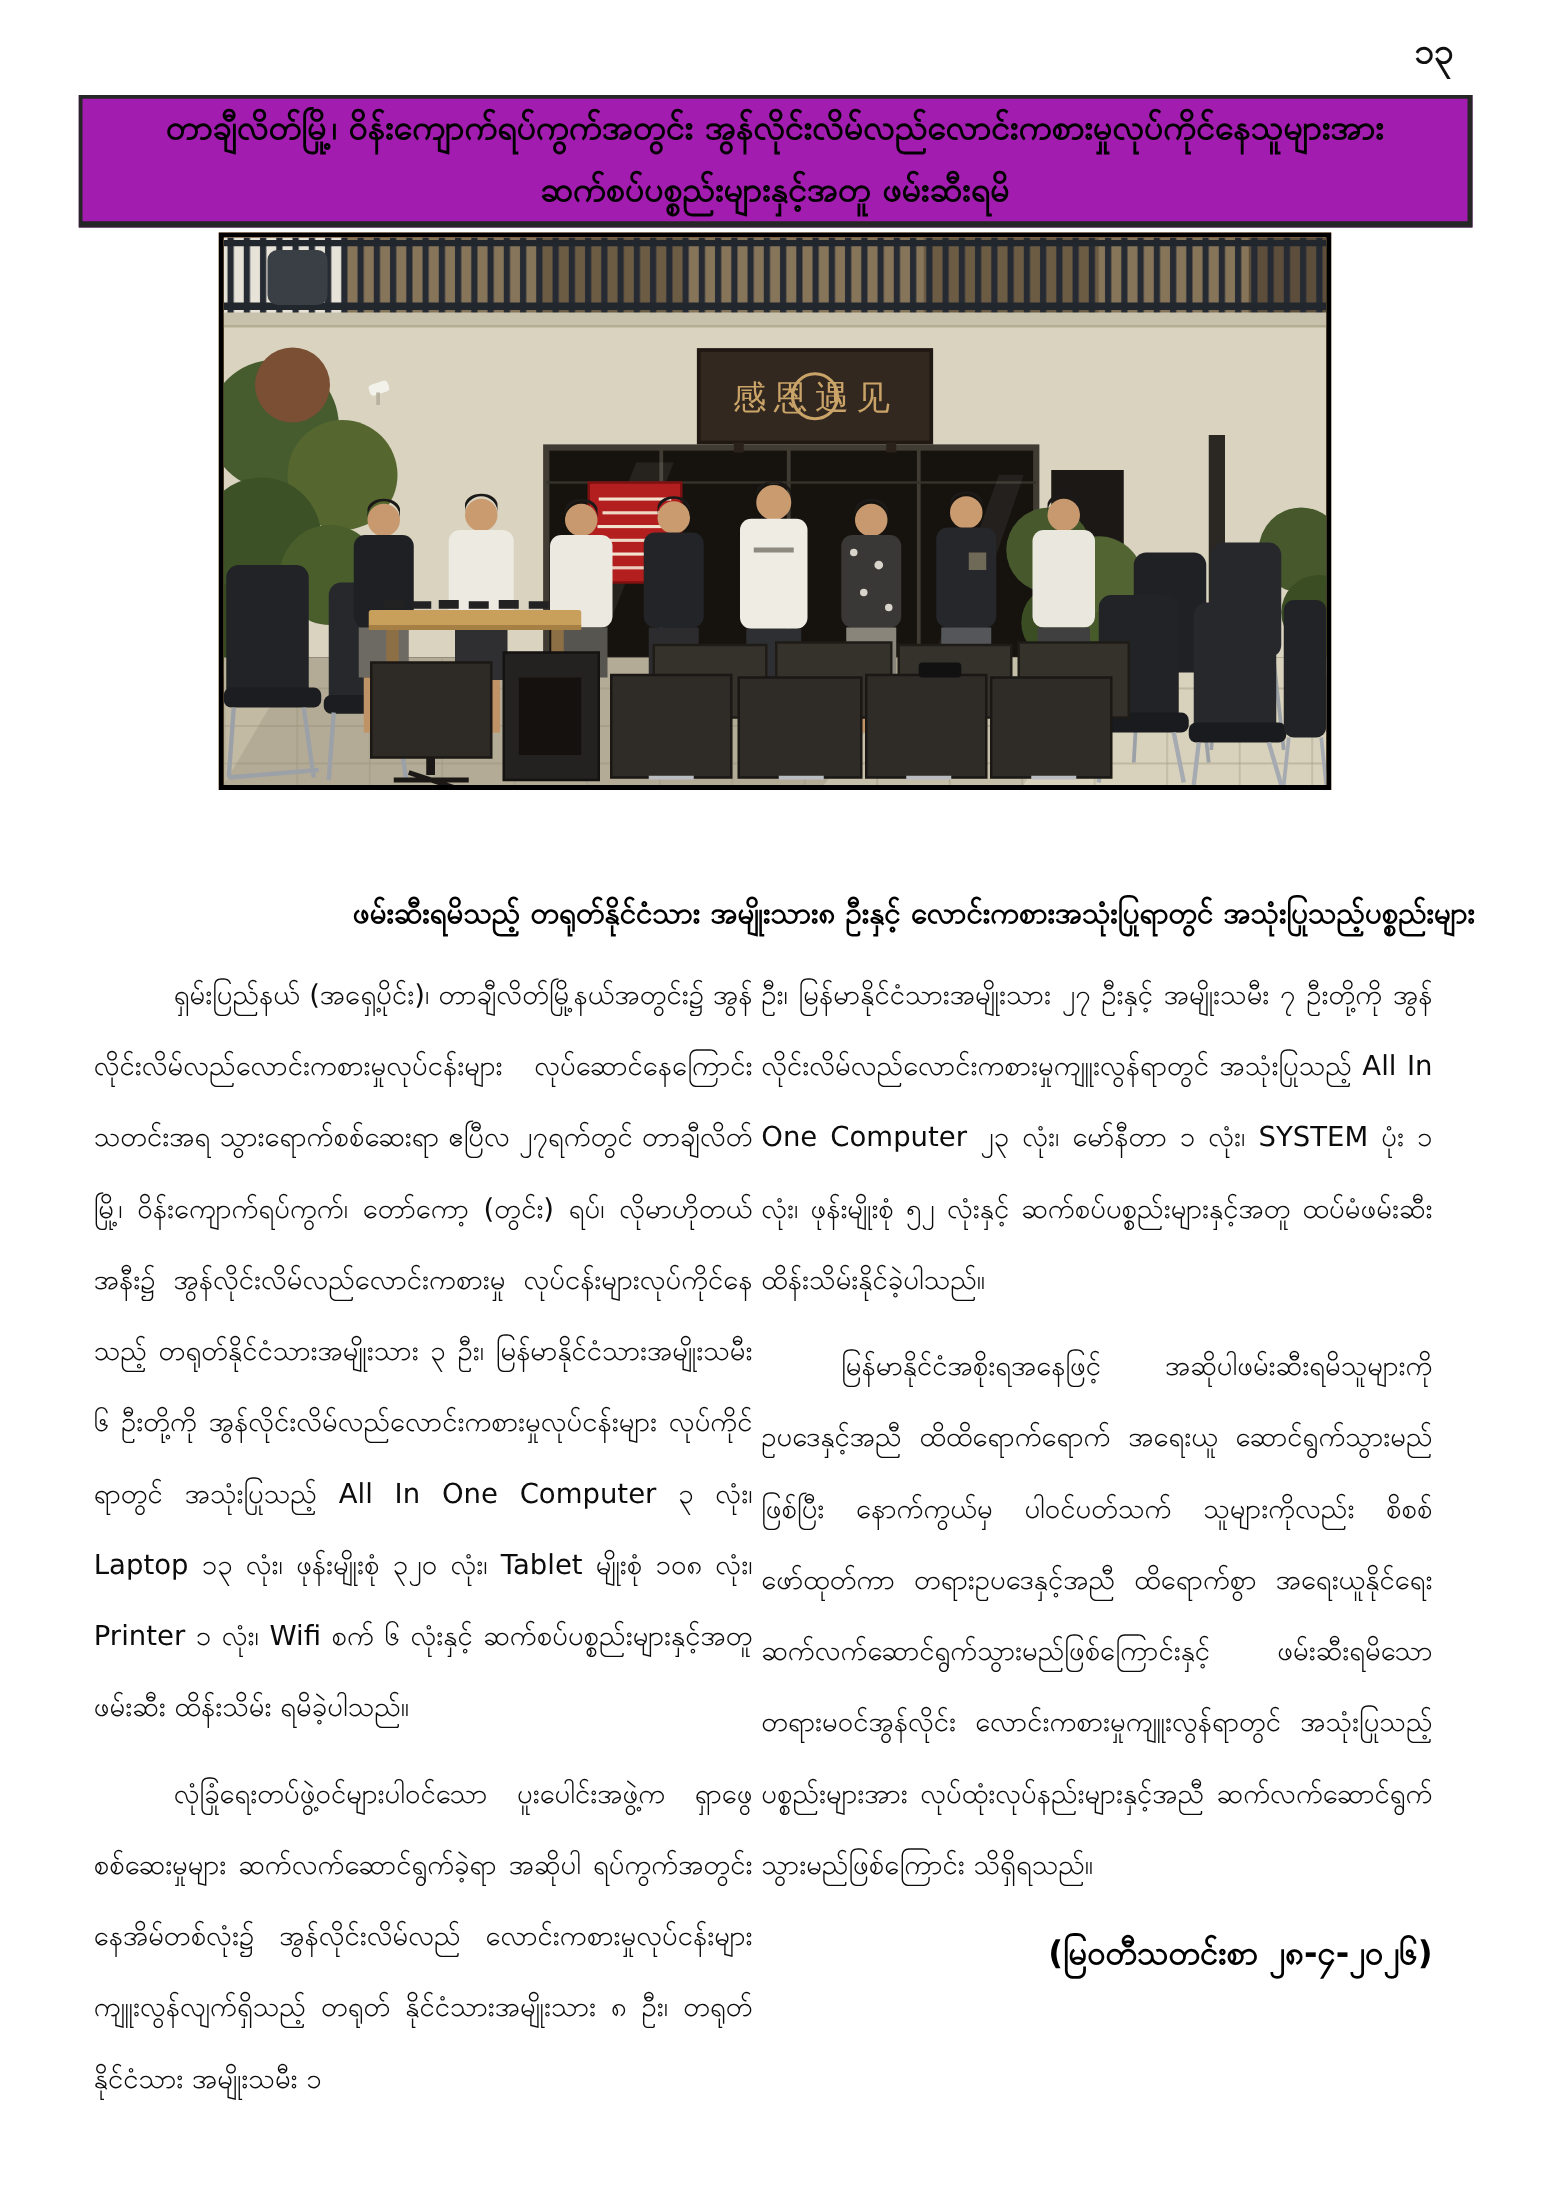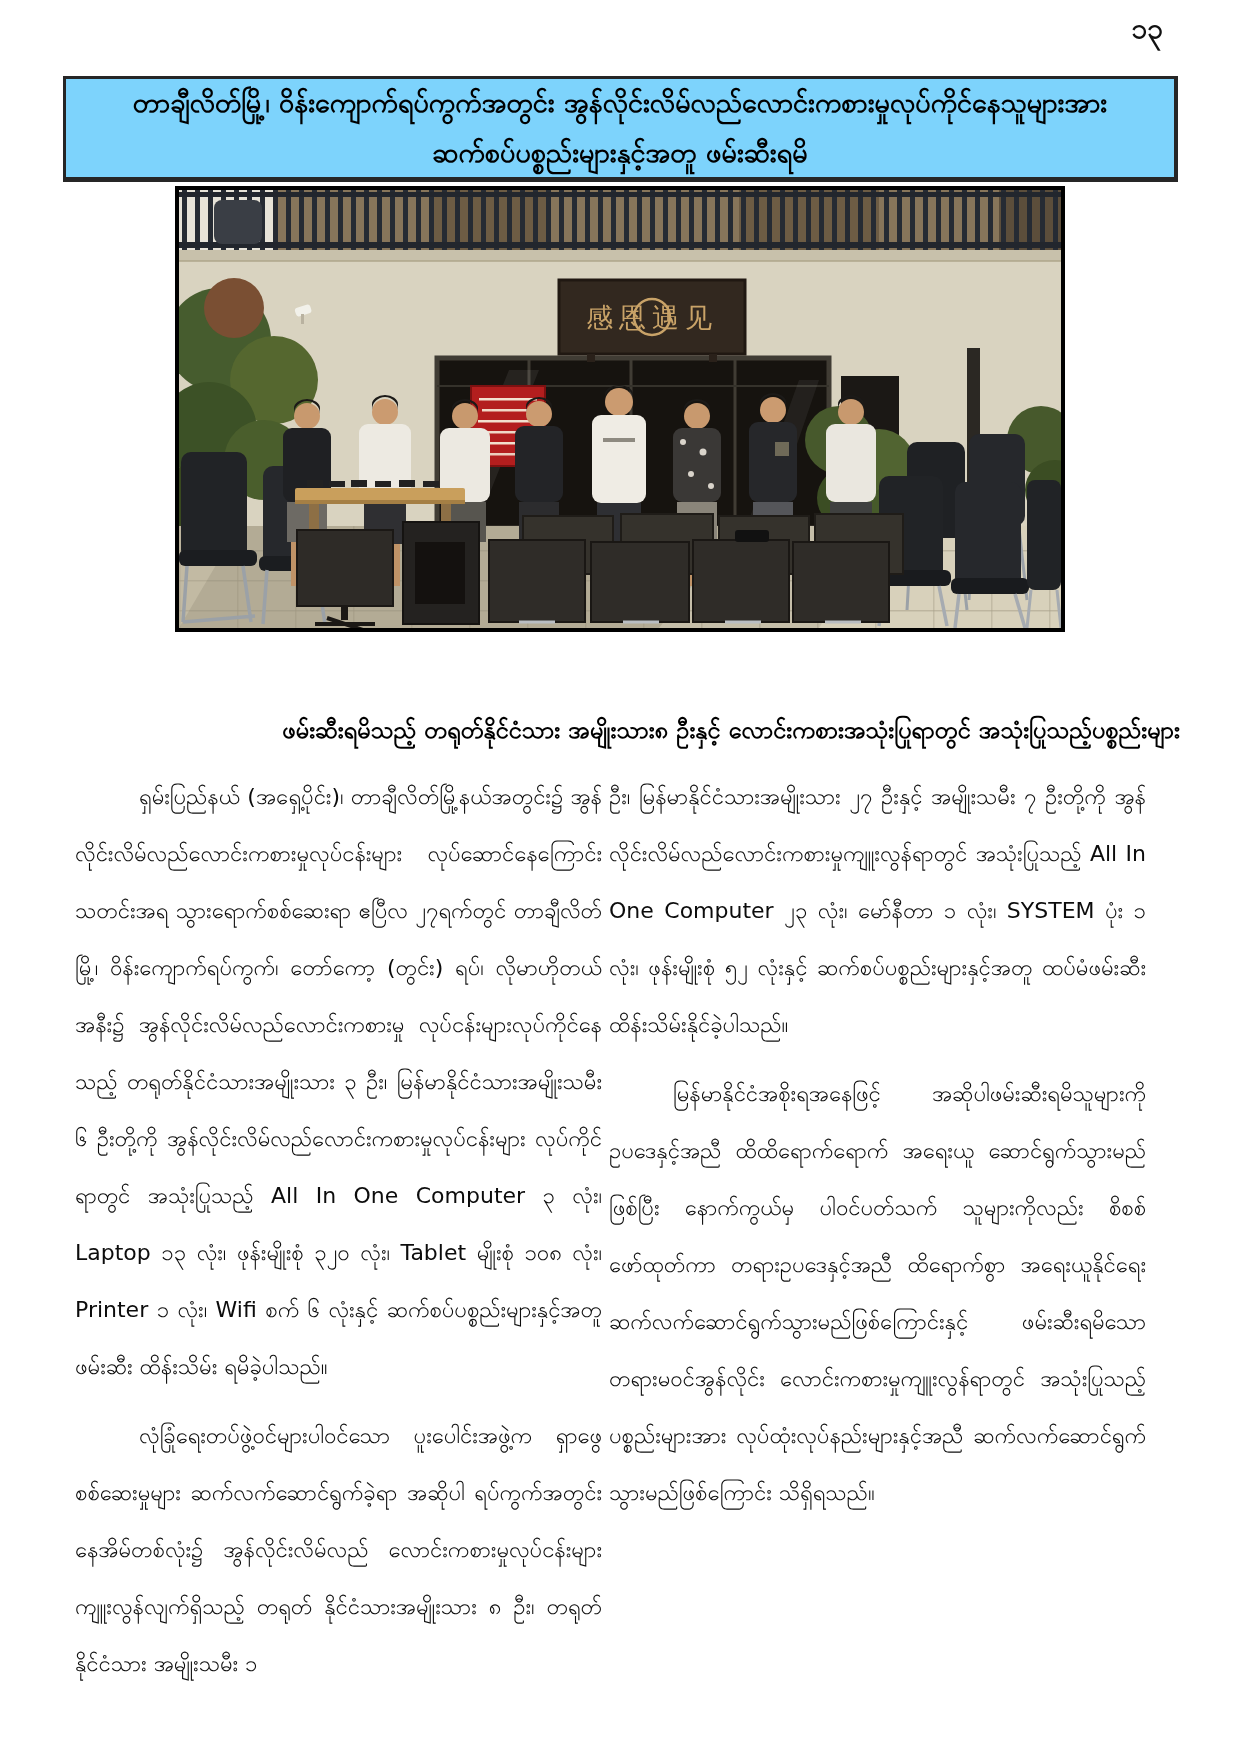--- a/index.html
+++ b/index.html
@@ -2,21 +2,21 @@
 <html><head>
 <meta charset="utf-8">
 <style>
   html,body{margin:0;padding:0;}
   body{
     width:1241px;height:1755px;background:#ffffff;position:relative;
     font-family:"DejaVu Sans","Liberation Sans",sans-serif;color:#0d0d0d;
     overflow:hidden;
   }
   .page-number{
-    position:absolute;top:10px;right:78px;font-size:28px;font-weight:bold;color:#111;
+    position:absolute;top:22px;right:78px;font-size:28px;font-weight:bold;color:#111;
   }
   .headline-box{
     position:absolute;left:63px;top:76px;width:1115px;height:106px;
     box-sizing:border-box;border:3px solid #262626;border-bottom-width:5px;border-right-width:4px;
     display:flex;align-items:center;justify-content:center;text-align:center;
     padding:4px 26px;
   }
   .headline-box .headline-text{
     font-size:27px;font-weight:bold;line-height:1.85;color:#000;
   }
@@ -42,21 +42,21 @@
   .col p + p{margin-top:12px;}
   .attribution{
     margin-top:14px;text-align:right;font-weight:bold;font-size:26px;line-height:57px;color:#000;
   }
 </style>
 </head>
 <body>
 
 <div class="page-number">၁၃</div>
 
-<div class="headline-box" style="background:#7dd3fc;">
+<div class="headline-box" style="background:#a21caf;">
   <div class="headline-text">တာချီလိတ်မြို့၊ ဝိန်းကျောက်ရပ်ကွက်အတွင်း အွန်လိုင်းလိမ်လည်လောင်းကစားမှုလုပ်ကိုင်နေသူများအား ဆက်စပ်ပစ္စည်းများနှင့်အတူ ဖမ်းဆီးရမိ</div>
 </div>
 
 <div class="photo-frame">
   <svg viewBox="0 0 882 438" preserveAspectRatio="none">
     <defs>
       <pattern id="railing" width="13" height="64" patternUnits="userSpaceOnUse">
         <rect width="13" height="64" fill="none"></rect>
         <rect x="3" width="5" height="64" fill="#262b33"></rect>
       </pattern>
@@ -318,14 +318,15 @@
 <div class="photo-caption">ဖမ်းဆီးရမိသည့် တရုတ်နိုင်ငံသား အမျိုးသား၈ ဦးနှင့် လောင်းကစားအသုံးပြုရာတွင် အသုံးပြုသည့်ပစ္စည်းများ</div>
 
 <div class="article">
   <div class="col col-left">
     <p class="indent">ရှမ်းပြည်နယ် (အရှေ့ပိုင်း)၊ တာချီလိတ်မြို့နယ်အတွင်း၌ အွန်လိုင်းလိမ်လည်လောင်းကစားမှုလုပ်ငန်းများ လုပ်ဆောင်နေကြောင်းသတင်းအရ သွားရောက်စစ်ဆေးရာ ဧပြီလ ၂၇ရက်တွင် တာချီလိတ်မြို့၊ ဝိန်းကျောက်ရပ်ကွက်၊ တော်ကော့ (တွင်း) ရပ်၊ လိုမာဟိုတယ်အနီး၌ အွန်လိုင်းလိမ်လည်လောင်းကစားမှု လုပ်ငန်းများလုပ်ကိုင်နေသည့် တရုတ်နိုင်ငံသားအမျိုးသား ၃ ဦး၊ မြန်မာနိုင်ငံသားအမျိုးသမီး ၆ ဦးတို့ကို အွန်လိုင်းလိမ်လည်လောင်းကစားမှုလုပ်ငန်းများ လုပ်ကိုင်ရာတွင် အသုံးပြုသည့် All In One Computer ၃ လုံး၊ Laptop ၁၃ လုံး၊ ဖုန်းမျိုးစုံ ၃၂၀ လုံး၊ Tablet မျိုးစုံ ၁၀၈ လုံး၊ Printer ၁ လုံး၊ Wifi စက် ၆ လုံးနှင့် ဆက်စပ်ပစ္စည်းများနှင့်အတူ ဖမ်းဆီး ထိန်းသိမ်း ရမိခဲ့ပါသည်။</p>
     <p class="indent">လုံခြုံရေးတပ်ဖွဲ့ဝင်များပါဝင်သော ပူးပေါင်းအဖွဲ့က ရှာဖွေစစ်ဆေးမှုများ ဆက်လက်ဆောင်ရွက်ခဲ့ရာ အဆိုပါ ရပ်ကွက်အတွင်း နေအိမ်တစ်လုံး၌ အွန်လိုင်းလိမ်လည် လောင်းကစားမှုလုပ်ငန်းများ ကျူးလွန်လျက်ရှိသည့် တရုတ် နိုင်ငံသားအမျိုးသား ၈ ဦး၊ တရုတ်နိုင်ငံသား အမျိုးသမီး ၁</p>
   </div>
   <div class="col col-right">
     <p>ဦး၊ မြန်မာနိုင်ငံသားအမျိုးသား ၂၇ ဦးနှင့် အမျိုးသမီး ၇ ဦးတို့ကို အွန်လိုင်းလိမ်လည်လောင်းကစားမှုကျူးလွန်ရာတွင် အသုံးပြုသည့် All In One Computer ၂၃ လုံး၊ မော်နီတာ ၁ လုံး၊ SYSTEM ပုံး ၁ လုံး၊ ဖုန်းမျိုးစုံ ၅၂ လုံးနှင့် ဆက်စပ်ပစ္စည်းများနှင့်အတူ ထပ်မံဖမ်းဆီးထိန်းသိမ်းနိုင်ခဲ့ပါသည်။</p>
     <p class="indent">မြန်မာနိုင်ငံအစိုးရအနေဖြင့် အဆိုပါဖမ်းဆီးရမိသူများကို ဥပဒေနှင့်အညီ ထိထိရောက်ရောက် အရေးယူ ဆောင်ရွက်သွားမည်ဖြစ်ပြီး နောက်ကွယ်မှ ပါဝင်ပတ်သက် သူများကိုလည်း စိစစ်ဖော်ထုတ်ကာ တရားဥပဒေနှင့်အညီ ထိရောက်စွာ အရေးယူနိုင်ရေးဆက်လက်ဆောင်ရွက်သွားမည်ဖြစ်ကြောင်းနှင့် ဖမ်းဆီးရမိသော တရားမဝင်အွန်လိုင်း လောင်းကစားမှုကျူးလွန်ရာတွင် အသုံးပြုသည့်ပစ္စည်းများအား လုပ်ထုံးလုပ်နည်းများနှင့်အညီ ဆက်လက်ဆောင်ရွက် သွားမည်ဖြစ်ကြောင်း သိရှိရသည်။</p>
+    <div class="attribution">(မြဝတီသတင်းစာ ၂၈-၄-၂၀၂၆)</div>
   </div>
 </div>
 
 </body></html>

